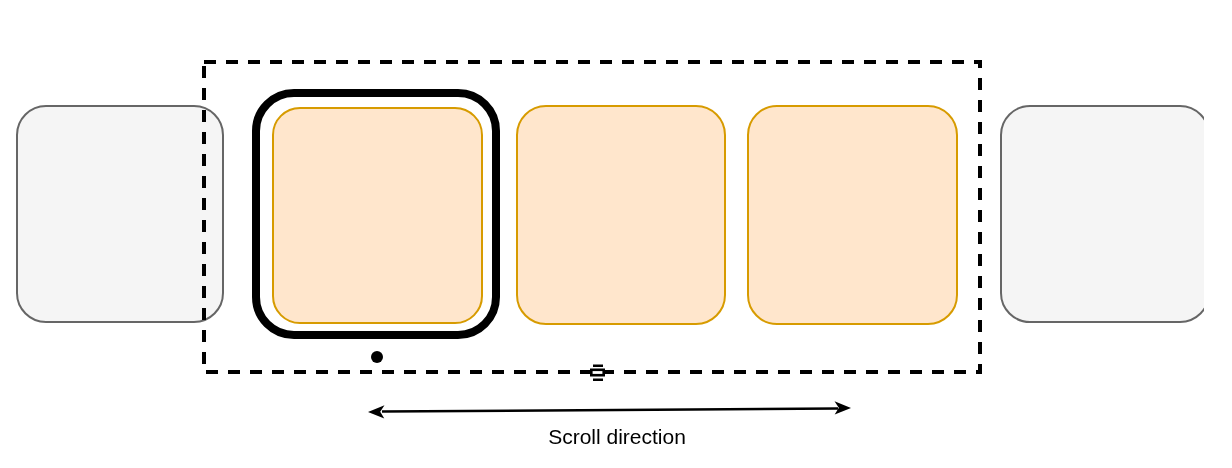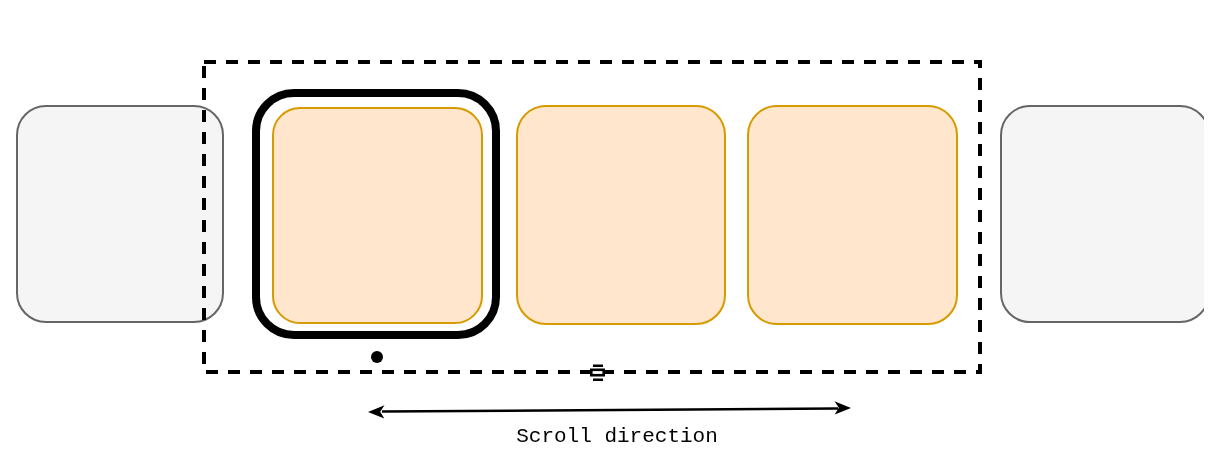--- a/index.html
+++ b/index.html
@@ -2,21 +2,21 @@
 <html style="--ink: #000000; --card-fill: #ffe6cc; --card-stroke: #d79b00; --offscreen-fill: #f5f5f5; --offscreen-stroke: #666666; --background: #ffffff;"><head>
 <meta charset="utf-8">
 <style>
   html, body { margin: 0; padding: 0; background: #ffffff; }
 
   .stage {
     position: relative;
     width: 1204px;
     height: 468px;
     background: var(--background, #ffffff);
-    font-family: Liberation Mono, monospace;
+    font-family: Liberation Sans, sans-serif;
     overflow: hidden;
   }
 
   .card {
     position: absolute;
     box-sizing: border-box;
     border-radius: 30px;
   }
   .card.visible {
     background: var(--card-fill, #ffe6cc);

